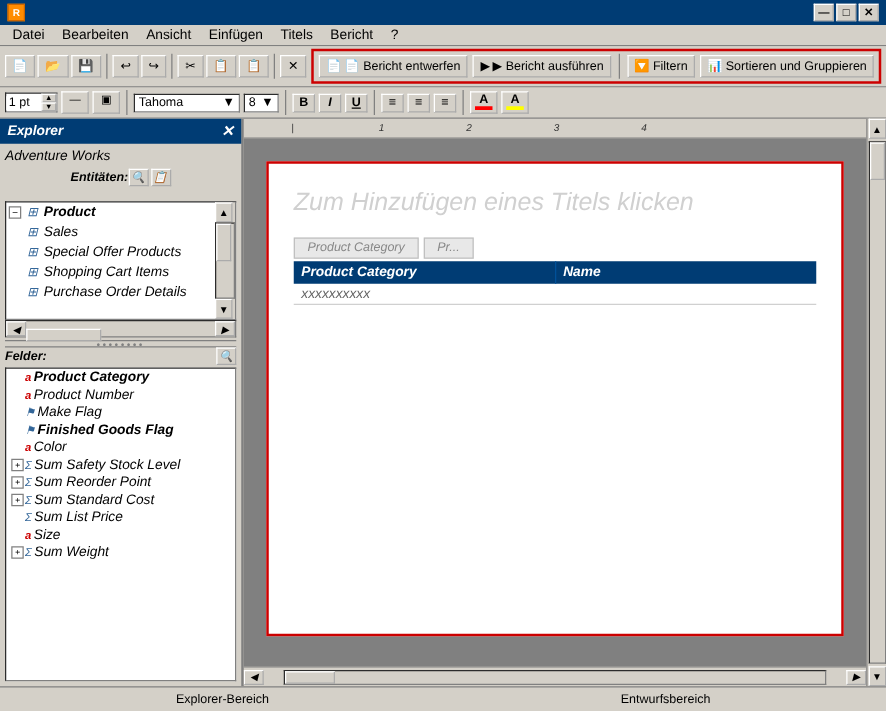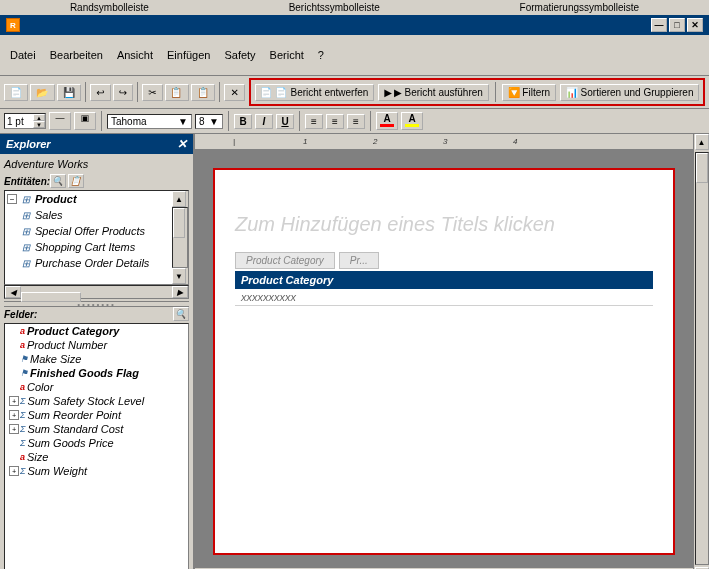--- a/index.html
+++ b/index.html
@@ -6,39 +6,39 @@
     body { font-family: 'Tahoma', Arial, sans-serif; font-size: 11px; background: #d4d0c8; width: 709px; height: 569px; overflow: hidden; }
 
     
     .title-bar { background: #003c74; color: white; padding: 3px 6px; font-size: 11px; font-weight: bold; display: flex; justify-content: space-between; align-items: center; }
     .title-bar-left { display: flex; align-items: center; gap: 4px; }
     .title-bar-icon { width: 14px; height: 14px; background: #ff8c00; border: 1px solid #cc6600; font-size: 8px; display: flex; align-items: center; justify-content: center; color: white; font-weight: bold; }
     .title-bar-controls { display: flex; gap: 2px; }
     .title-btn { background: #d4d0c8; border: 1px outset #fff; width: 16px; height: 14px; font-size: 9px; display: flex; align-items: center; justify-content: center; cursor: pointer; color: #000; }
 
     
-    .menu-bar { background: #d4d0c8; border-bottom: 1px solid #808080; padding: 12px 4px; display: flex; gap: 2px; }
+    .menu-bar { background: #d4d0c8; border-bottom: 1px solid #808080; padding: 0 4px; display: flex; gap: 2px; }
     .menu-item { padding: 2px 6px; font-size: 11px; cursor: pointer; color: #000; }
     .toolbar-btn { background: #d4d0c8; border: 1px outset #fff; padding: 2px 5px; font-size: 10px; cursor: pointer; display: flex; align-items: center; gap: 2px; white-space: nowrap; }
     .toolbar-sep { width: 1px; height: 20px; background: #808080; margin: 0 2px; }
 
     
     .report-toolbar { background: #d4d0c8; border: 2px solid #cc0000; padding: 2px 4px; display: flex; align-items: center; gap: 4px; }
     .format-btn { background: #d4d0c8; border: 1px outset #fff; padding: 1px 4px; font-size: 10px; cursor: pointer; font-weight: bold; min-width: 18px; text-align: center; }
 
     
     .main-area { display: flex; height: calc(100% - 120px); }
 
     
     .explorer { width: 195px; background: #d4d0c8; border-right: 2px solid #808080; display: flex; flex-direction: column; }
     .explorer-header { background: #003c74; color: white; padding: 3px 6px; font-size: 11px; font-weight: bold; display: flex; justify-content: space-between; align-items: center; }
     .explorer-close { color: white; cursor: pointer; font-size: 12px; }
     .explorer-body { padding: 4px; flex: 1; overflow: hidden; display: flex; flex-direction: column; }
     .adventure-works { font-size: 11px; margin-bottom: 4px; }
-    .entities-label { font-size: 10px; font-weight: bold; margin-bottom: 2px; display: flex; justify-content: flex-start; align-items: center; }
+    .entities-label { font-size: 10px; font-weight: bold; margin-bottom: 12px; display: flex; justify-content: center; align-items: center; }
     .entities-icons { display: flex; gap: 2px; }
     .entity-icon-btn { width: 16px; height: 14px; background: #d4d0c8; border: 1px outset #fff; display: flex; align-items: center; justify-content: center; font-size: 9px; cursor: pointer; }
     .tree-item { display: flex; align-items: center; padding: 1px 2px; cursor: pointer; font-size: 11px; white-space: nowrap; }
     .tree-expand { width: 10px; height: 10px; border: 1px solid #808080; background: white; display: flex; align-items: center; justify-content: center; font-size: 8px; color: #000; margin-right: 2px; cursor: pointer; flex-shrink: 0; }
     .tree-icon { width: 14px; height: 14px; margin-right: 2px; flex-shrink: 0; display: flex; align-items: center; justify-content: center; font-size: 10px; }
     .icon-table { color: #336699; }
 
     .divider-bar { height: 6px; background: #d4d0c8; border-top: 1px solid #808080; border-bottom: 1px solid #808080; display: flex; align-items: center; justify-content: center; cursor: row-resize; }
     .divider-dots { font-size: 8px; color: #808080; letter-spacing: 2px; }
 
@@ -46,21 +46,21 @@
     .fields-header { display: flex; justify-content: space-between; align-items: center; margin-bottom: 2px; }
     .fields-label { font-size: 10px; font-weight: bold; }
     .fields-icon-btn { width: 16px; height: 14px; background: #d4d0c8; border: 1px outset #fff; display: flex; align-items: center; justify-content: center; font-size: 9px; cursor: pointer; }
     .fields-container { border: 1px inset #808080; background: white; flex: 1; overflow-y: auto; }
     .field-item { display: flex; align-items: center; padding: 1px 3px; cursor: pointer; font-size: 11px; white-space: nowrap; }
     .field-expand { width: 12px; flex-shrink: 0; display: flex; align-items: center; justify-content: center; }
     .field-expand-btn { width: 10px; height: 10px; border: 1px solid #808080; background: white; display: flex; align-items: center; justify-content: center; font-size: 7px; color: #000; cursor: pointer; }
     .ruler { height: 16px; background: #d4d0c8; border-bottom: 1px solid #808080; display: flex; align-items: center; padding-left: 5px; font-size: 9px; color: #333; position: relative; }
 
     .canvas-wrapper { margin: 10px; background: white; border: 2px solid #cc0000; min-height: 380px; position: relative; overflow: hidden; }
-    .canvas-inner { padding: 20px; min-height: 360px; margin-top: 23px; }
+    .canvas-inner { padding: 20px; min-height: 360px; }
 
     
     .title-placeholder { font-size: 20px; color: #d0d0d0; margin-bottom: 16px; font-weight: normal; }
 
     
     .table-header { display: flex; background: #003c74; }
     .th-cell { color: white; font-weight: bold; font-size: 11px; padding: 3px 6px; border-right: 1px solid #005099; flex: 1; }
     .th-cell:last-child { border-right: none; }
 
     
@@ -105,45 +105,40 @@
     .color-bar { width: 14px; height: 3px; background: red; }
 
     .font-combo { border: 1px inset #808080; background: white; padding: 1px 3px; font-size: 10px; width: 85px; display: flex; align-items: center; justify-content: space-between; }
     .size-combo { border: 1px inset #808080; background: white; padding: 1px 3px; font-size: 10px; width: 28px; display: flex; align-items: center; justify-content: space-between; }
   </style>
 </head>
 <body>
 
 <div class="main-container">
 
-  <div class="top-annotations">
-    <span>Randsymbolleiste</span>
-    <span>Berichtssymbolleiste</span>
-    <span>Formatierungssymbolleiste</span>
-  </div>
 
   <div class="all-toolbars">
 
     <div class="title-bar">
       <div class="title-bar-left">
         <div class="title-bar-icon">R</div>
       </div>
       <div class="title-bar-controls">
         <div class="title-btn">—</div>
         <div class="title-btn">□</div>
         <div class="title-btn">✕</div>
       </div>
     </div>
 
     <div class="menu-bar">
       <span class="menu-item">Datei</span>
       <span class="menu-item">Bearbeiten</span>
       <span class="menu-item">Ansicht</span>
       <span class="menu-item">Einfügen</span>
-      <span class="menu-item">Safety</span>
+      <span class="menu-item">Titels</span>
       <span class="menu-item">Bericht</span>
       <span class="menu-item">?</span>
     </div>
 
     <div style="display:flex; align-items:stretch; border-bottom:1px solid #808080; background:#d4d0c8; padding:2px 4px; gap:4px;">
 
       <div style="display:flex;align-items:center;gap:2px;">
         <button class="toolbar-btn">📄</button>
         <button class="toolbar-btn">📂</button>
         <button class="toolbar-btn">💾</button>
@@ -309,21 +304,21 @@
 
             <div class="field-item">
               <div class="field-expand"></div>
               <span style="font-size:9px;margin-right:2px;color:#cc0000;font-weight:bold;">a</span>
               <span>Product Number</span>
             </div>
 
             <div class="field-item">
               <div class="field-expand"></div>
               <span style="font-size:9px;margin-right:2px;color:#336699;">⚑</span>
-              <span>Make Size</span>
+              <span>Make Flag</span>
             </div>
 
             <div class="field-item">
               <div class="field-expand"></div>
               <span style="font-size:9px;margin-right:2px;color:#336699;">⚑</span>
               <span style="font-weight:bold;">Finished Goods Flag</span>
             </div>
 
             <div class="field-item">
               <div class="field-expand"></div>
@@ -351,21 +346,21 @@
               <div class="field-expand">
                 <div class="field-expand-btn">+</div>
               </div>
               <span style="font-size:9px;margin-right:2px;color:#336699;">Σ</span>
               <span>Sum Standard Cost</span>
             </div>
 
             <div class="field-item">
               <div class="field-expand"></div>
               <span style="font-size:9px;margin-right:2px;color:#336699;">Σ</span>
-              <span>Sum Goods Price</span>
+              <span>Sum List Price</span>
             </div>
 
             <div class="field-item">
               <div class="field-expand"></div>
               <span style="font-size:9px;margin-right:2px;color:#cc0000;font-weight:bold;">a</span>
               <span>Size</span>
             </div>
 
             <div class="field-item">
               <div class="field-expand">
@@ -402,20 +397,23 @@
                 </div>
                 <div class="report-tab">
                   <span>Pr...</span>
                 </div>
               </div>
 
               <div class="table-header">
                 <div class="th-cell">
                   <span>Product Category</span>
                 </div>
+                <div class="th-cell">
+                  <span>Name</span>
+                </div>
               </div>
 
               <div class="table-data">
                 <div class="td-cell">
                   <span>xxxxxxxxxx</span>
                 </div>
               </div>
 
             </div>
           </div>

